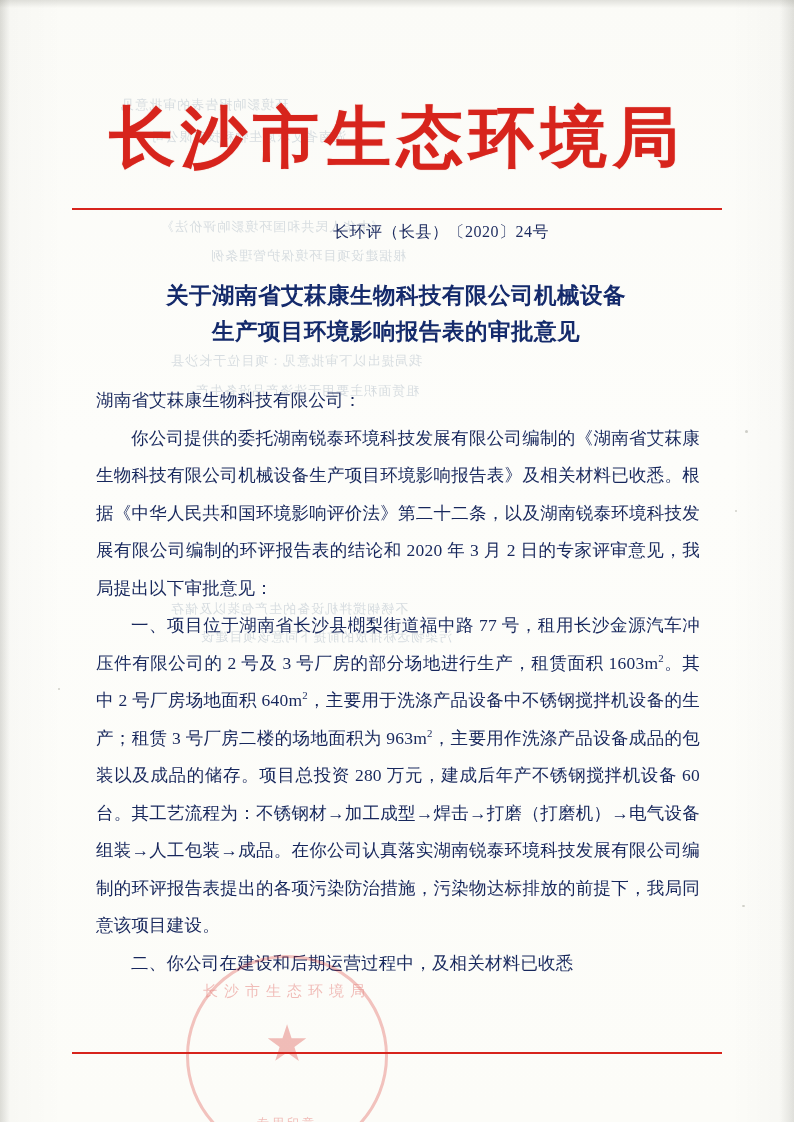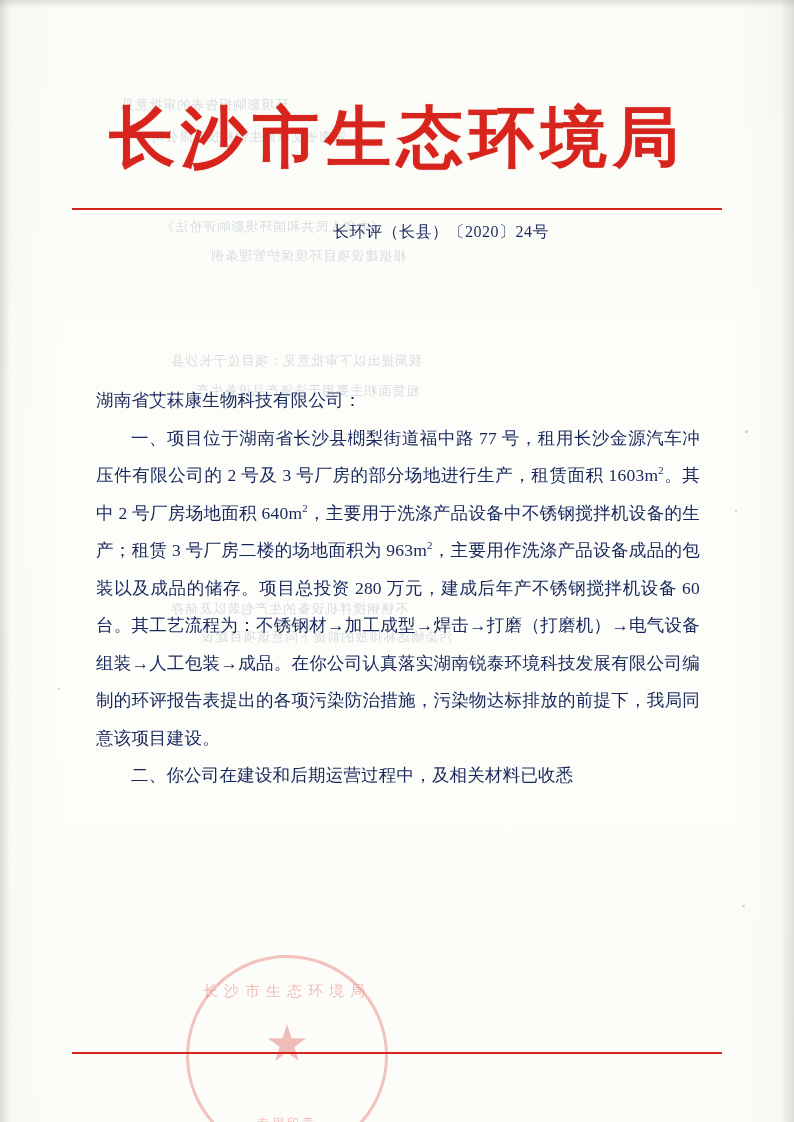--- a/index.html
+++ b/index.html
@@ -204,23 +204,28 @@
   <div class="ghost g6">租赁面积主要用于洗涤产品设备生产</div>
   <div class="ghost g7">不锈钢搅拌机设备的生产包装以及储存</div>
   <div class="ghost g8">污染物达标排放的前提下同意该项目建设</div>
 
   <div class="masthead">长沙市生态环境局</div>
 
   <div class="rule-top"></div>
 
   <div class="docnum">长环评（长县）〔2020〕24号</div>
 
+  <div class="title">
+    <div>关于湖南省艾菻康生物科技有限公司机械设备</div>
+    <div>生产项目环境影响报告表的审批意见</div>
+  </div>
 
   <div class="body-text">
     <p>湖南省艾菻康生物科技有限公司：</p>
+    <p class="indent">你公司提供的委托湖南锐泰环境科技发展有限公司编制的《湖南省艾菻康生物科技有限公司机械设备生产项目环境影响报告表》及相关材料已收悉。根据《中华人民共和国环境影响评价法》第二十二条，以及湖南锐泰环境科技发展有限公司编制的环评报告表的结论和 2020 年 3 月 2 日的专家评审意见，我局提出以下审批意见：</p>
     <p class="indent"><span>一、项目位于湖南省长沙县樃梨街道福中路 77 号，租用长沙金源汽车冲压件有限公司的 2 号及 3 号厂房的部分场地进行生产，租赁面积 1603m</span><sup>2</sup><span>。其中 2 号厂房场地面积 640m</span><sup>2</sup><span>，主要用于洗涤产品设备中不锈钢搅拌机设备的生产；租赁 3 号厂房二楼的场地面积为 963m</span><sup>2</sup><span>，主要用作洗涤产品设备成品的包装以及成品的储存。项目总投资 280 万元，建成后年产不锈钢搅拌机设备 60 台。其工艺流程为：不锈钢材→加工成型→焊击→打磨（打磨机）→电气设备组装→人工包装→成品。在你公司认真落实湖南锐泰环境科技发展有限公司编制的环评报告表提出的各项污染防治措施，污染物达标排放的前提下，我局同意该项目建设。</span></p>
     <p class="indent">二、你公司在建设和后期运营过程中，及相关材料已收悉</p>
   </div>
 
   <div class="seal">
     <div class="seal-top">长沙市生态环境局</div>
     <div class="inner-star">★</div>
     <div class="seal-bottom">专用印章</div>
   </div>
 

